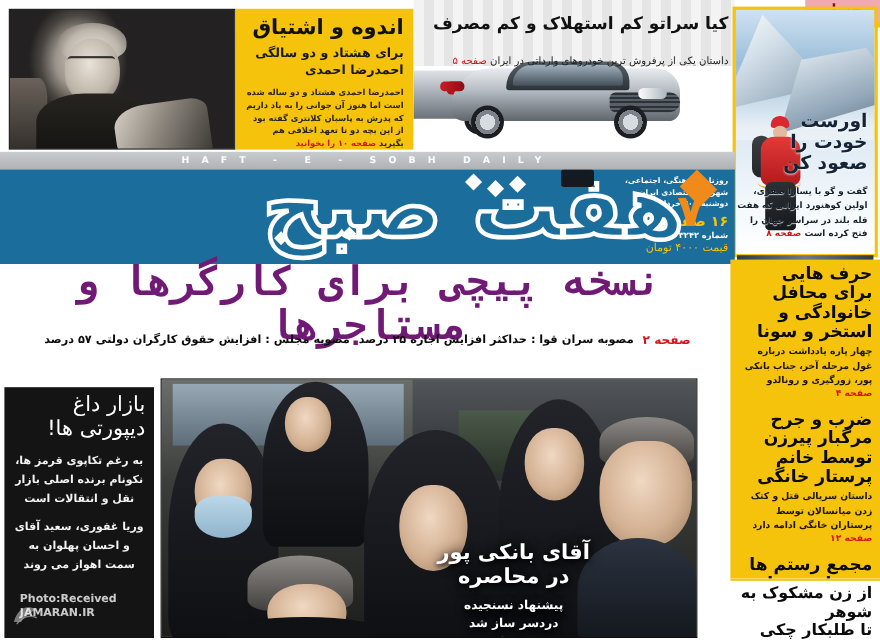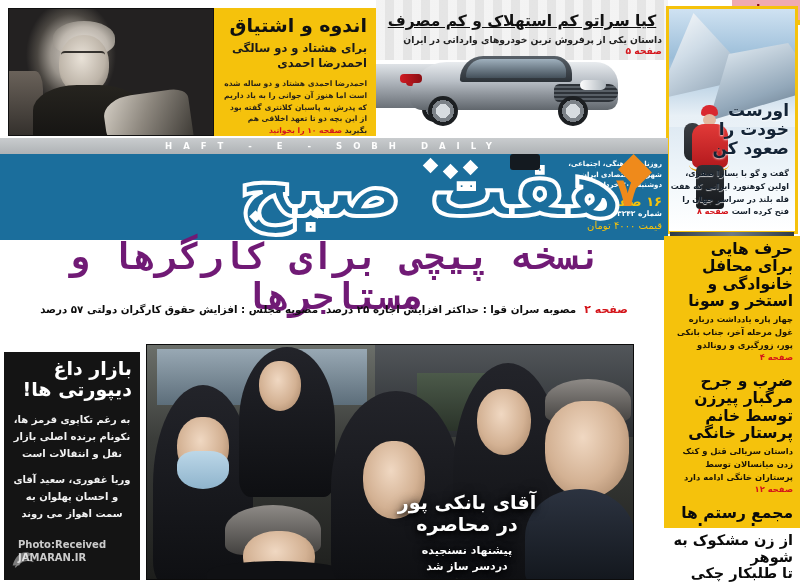--- a/index.html
+++ b/index.html
@@ -75,22 +75,22 @@
   }
   .teaser-yellow p {
     margin-top: 6px; font-size: 7.6px; line-height: 1.55;
     color: #2a2418; text-align: right; font-weight: bold;
   }
   .pg-red { color: #d4141a; }
 
   
   .kia-zone { left: 376px; top: 0px; width: 292px; height: 138px; background: #fff; overflow: hidden; }
   .kia-zone .kiatxt { position: absolute; right: 6px; top: 12px; width: 280px; }
-  .kia-zone h2 { font-size: 15.5px; color: #111; font-weight: bold; text-align: center; letter-spacing: -0.4px; text-decoration: underline; }
-  .kia-zone h3 { margin-top: 4px; font-size: 9.2px; color: #222; font-weight: bold; }
+  .kia-zone h2 { font-size: 15.5px; color: #111; font-weight: bold; text-align: right; letter-spacing: -0.4px; }
+  .kia-zone h3 { margin-top: 20px; font-size: 9.2px; color: #222; font-weight: normal; }
   .kia-zone .stripes {
     position: absolute; left: 0; top: 0; width: 292px; height: 60px;
     background: repeating-linear-gradient(90deg, #f2f2f2 0 9px, #e2e2e2 9px 18px);
     opacity: .9;
   }
   .car {
     position: absolute; left: 22px; top: 52px; width: 232px; height: 82px;
   }
   .car .bodyc {
     position: absolute; left: 12px; top: 10px; width: 208px; height: 48px;
@@ -278,21 +278,21 @@
   }
   .subline span { font-size: 10.3px; font-weight: bold; color: #0c0c0c; white-space: nowrap; }
   .subline .dash { color: #d4141a; font-size: 11px; }
 
   
   .black-col {
     left: 4px; top: 352px; width: 136px; height: 228px;
     background: #141414; padding: 6px 8px; overflow: hidden;
   }
   .black-col h2 {
-    font-size: 19px; color: #fff; font-weight: bold; text-align: right;
+    font-size: 19px; color: #fff; font-weight: normal; text-align: right;
     line-height: 1.12; letter-spacing: -0.5px;
   }
   .black-col p {
     margin-top: 10px; font-size: 10px; line-height: 1.7; color: #f2f2f2;
     text-align: center; font-weight: bold;
   }
   .black-col p.second { margin-top: 9px; }
   .watermark {
     position: absolute; left: 14px; bottom: 16px; direction: ltr;
     font-size: 10px; color: rgba(255,255,255,.78); font-weight: bold; line-height: 1.25;

